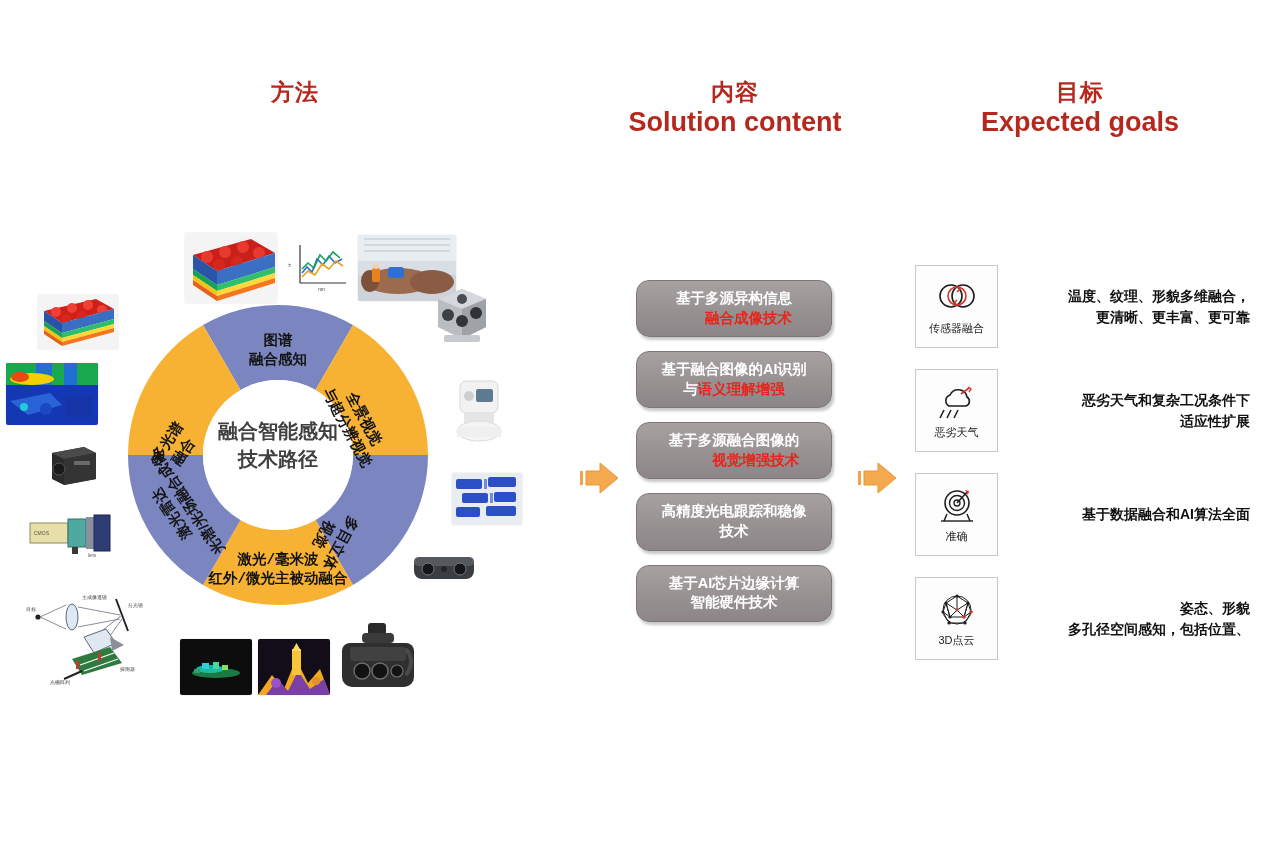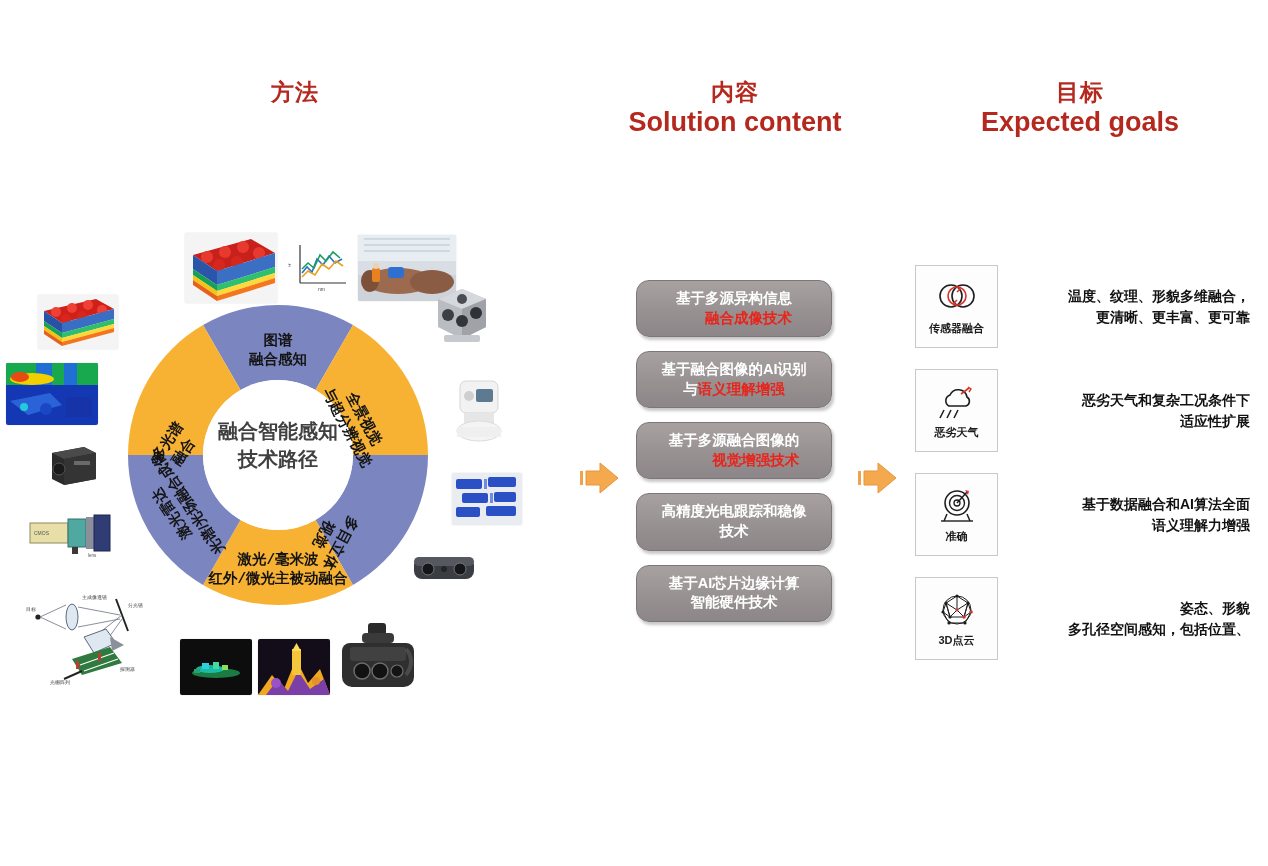--- a/index.html
+++ b/index.html
@@ -140,21 +140,21 @@
     box-sizing: border-box;
     display: flex;
     flex-direction: column;
     align-items: center;
     justify-content: center;
     flex: none;
   }
   .goal-icon-box .glyph { width: 44px; height: 40px; }
   .goal-icon-box .cap {
     font-size: 11px;
-    font-weight: bold;
+    font-weight: normal;
     color: #1c1c1c;
     margin-top: 3px;
     white-space: nowrap;
   }
   .goal-text {
     margin-left: 22px;
     font-size: 14px;
     font-weight: bold;
     color: #111111;
     line-height: 1.45;
@@ -569,21 +569,20 @@
         <circle cx="22" cy="17" r="3" fill="none" stroke="#1d1d1d" stroke-width="1.3"></circle>
         <path d="M22,17 l10,-11" stroke="#1d1d1d" stroke-width="1.5" fill="none"></path>
         <path d="M30,4 l4,1 l-1,4 z" fill="#d4342a"></path>
         <path d="M12,28 l-3,7 M32,28 l3,7" stroke="#1d1d1d" stroke-width="1.5" fill="none"></path>
         <line x1="6" y1="35" x2="38" y2="35" stroke="#1d1d1d" stroke-width="1.4"></line>
       </svg>
       <div class="cap">准确</div>
     </div>
     <div class="goal-text">
       <div>基于数据融合和AI算法全面</div>
-      <div>语义理解力增强</div>
     </div>
   </div>
 
   <div class="goal-row">
     <div class="goal-icon-box">
       <svg class="glyph" viewBox="0 0 44 40">
         <g stroke="#1d1d1d" stroke-width="1" fill="none">
           <circle cx="22" cy="20" r="14"></circle>
           <polygon points="22,6 33,13 29,27 15,27 11,13"></polygon>
           <polygon points="11,13 15,27 8,22"></polygon>

